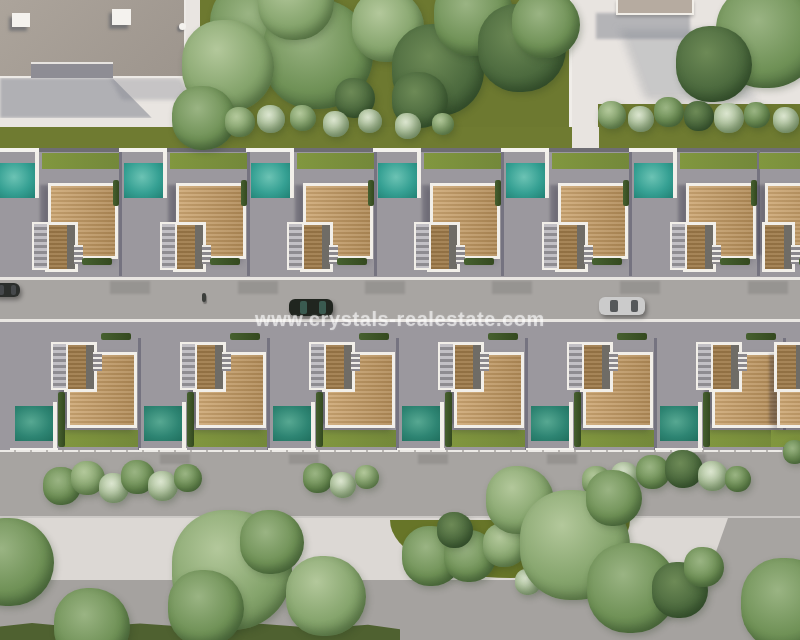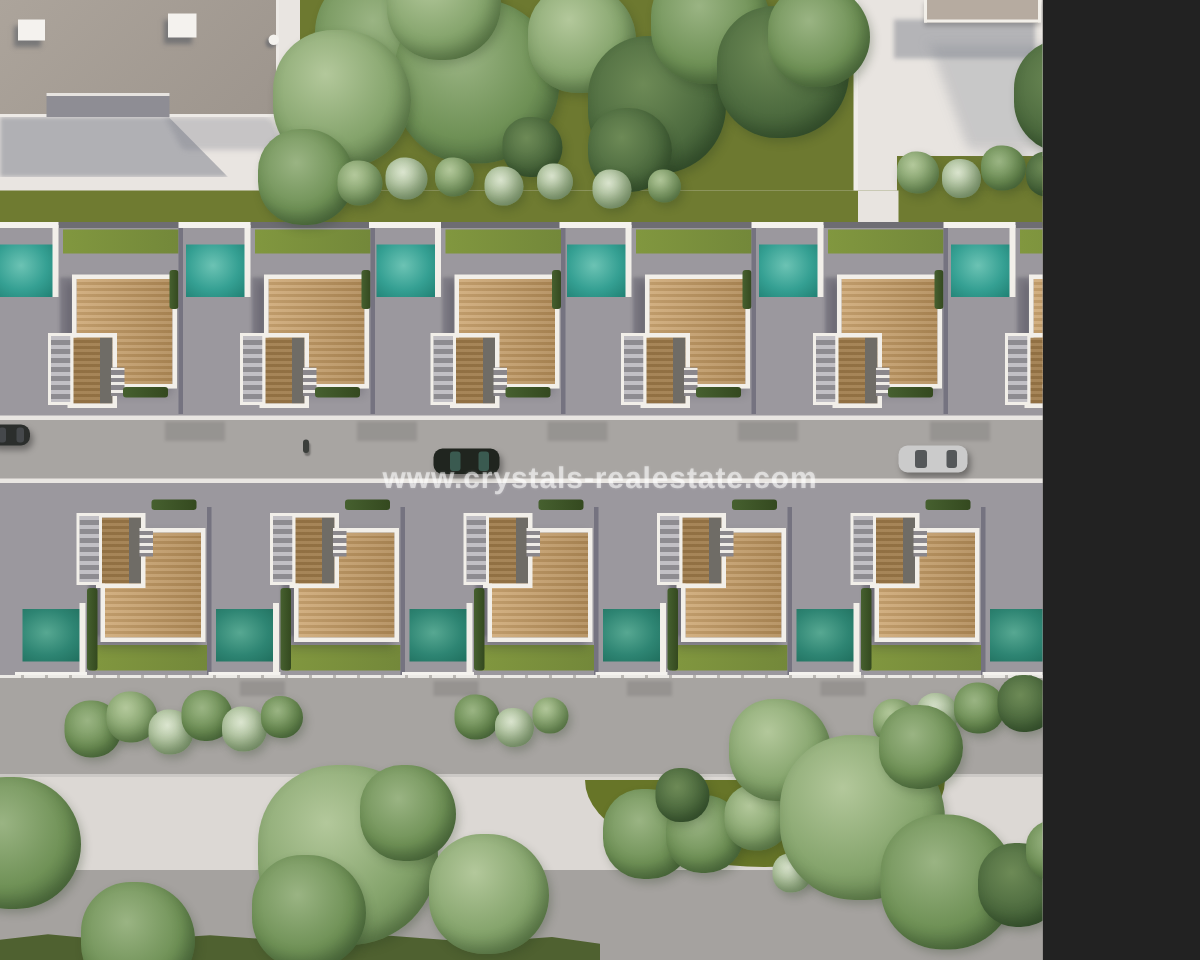--- a/index.html
+++ b/index.html
@@ -1,17 +1,17 @@
 <!DOCTYPE html>
 <html style="--plaza: #e8e4e0; --olive: #6d7930; --oliveStrip: #6f7b31; --wedge: #677528; --lotGray: #9b989e; --road: #a8a5a2; --sidewalk: #a7a4a1; --path: #dcd8d4; --bottom: #a5a29f; --darkGrass: #4f6130; --poolA: #35a093; --poolB: #2e8573; --white: #f2efe9; --wall: #6e6d73; --curb: #e9e6e2; --roofSmall: #b6aba0;"><head>
 <meta charset="utf-8">
 <style>
   html,body{margin:0;padding:0;background:#222;}
   #canvas{
-    position:relative;width:695px;height:640px;overflow:hidden;
+    position:relative;width:800px;height:640px;overflow:hidden;
     background:#e9e5e1;font-family:"Liberation Sans",sans-serif;
   }
   .abs{position:absolute;}
 
   
   #mid-grass{left:200px;top:0;width:372px;height:127px;background:var(--olive);}
   #right-plaza{left:570px;top:0;width:230px;height:127px;background:var(--plaza);}
   #right-grass-patch{left:598px;top:104px;width:202px;height:24px;background:var(--olive);}
   #grass-strip{left:0;top:127px;width:800px;height:24px;background:var(--oliveStrip);}
   #walkway-gap{left:572px;top:127px;width:27px;height:24px;background:var(--plaza);}

